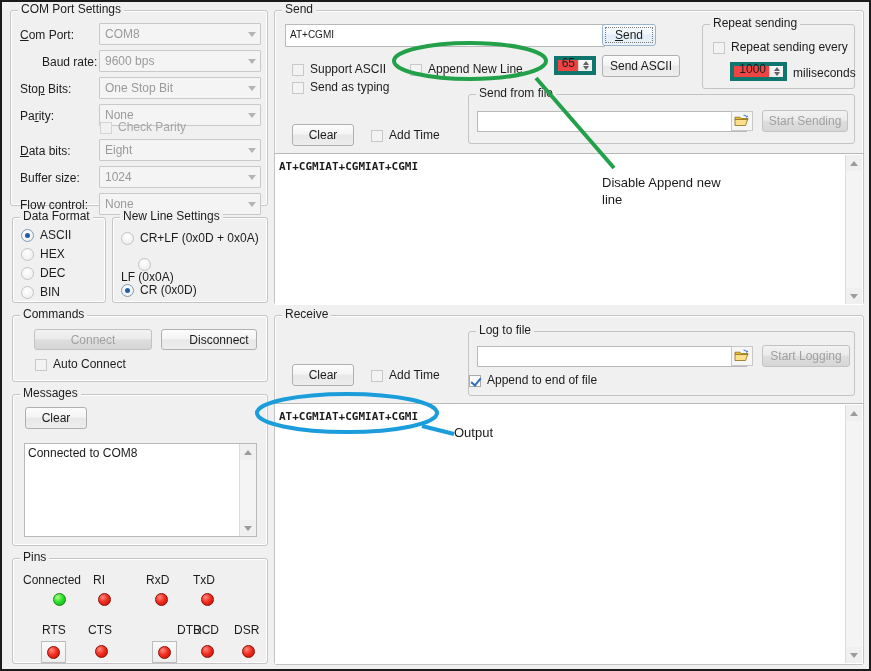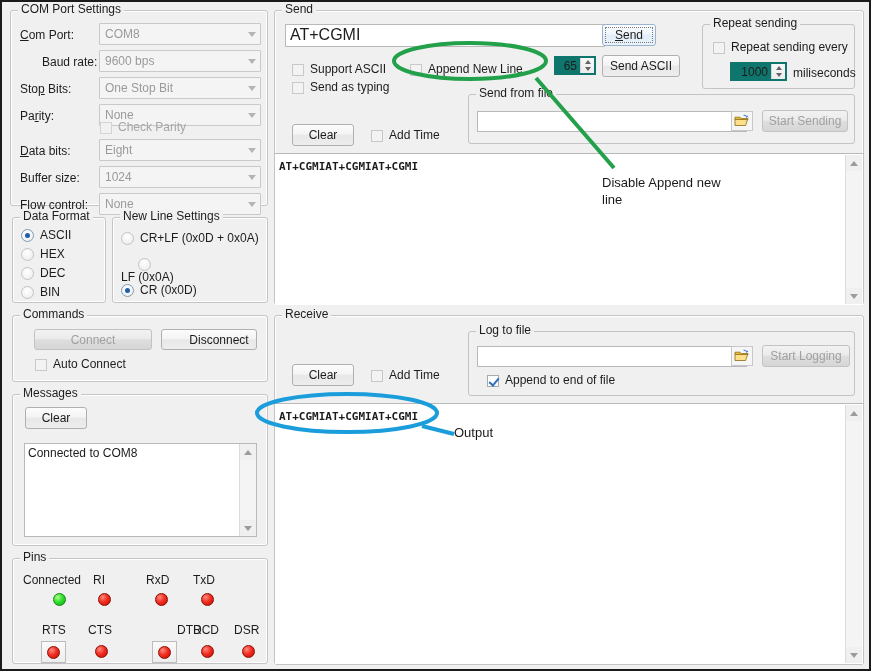--- a/index.html
+++ b/index.html
@@ -62,21 +62,21 @@
     border-left:4px solid transparent;
     border-right:4px solid transparent;
     border-top:5px solid #b4b4b4;
   }
   
   .tbox{
     position:absolute;
     background:#ffffff;
     border:1px solid #b9b9b9;
     box-sizing:border-box;
-    font-size:16px;
+    font-size:10px;
     line-height:20px;
     padding-left:4px;
     color:#1c1c1c;
     white-space:nowrap;
     overflow:hidden;
   }
   
   .btn{
     position:absolute;
     box-sizing:border-box;
@@ -138,24 +138,24 @@
   }
   .rd.on .circ{border-color:#7f9db9;}
   .rd.on .circ:after{
     content:"";position:absolute;left:3px;top:3px;width:5px;height:5px;
     border-radius:50%;background:#1f5fa9;
   }
   .rd .rt{font-size:12px;color:#1c1c1c;line-height:13px;}
   
   .spin{
     position:absolute;
-    background:#0f766e;
-    border:2px solid #0f766e;
-    box-sizing:border-box;
-    display:flex;align-items:flex-start;
+    background:#ef4444;
+    border:4px solid #0f766e;
+    box-sizing:border-box;
+    display:flex;align-items:flex-end;
   }
   .spin .val{
     flex:1 1 auto;text-align:right;padding-right:3px;
     font-size:12px;color:#1c1c1c;line-height:16px;
   }
   .spin .ud{
     width:13px;height:100%;
     border-left:1px solid #d6d6d6;
     background:linear-gradient(to bottom,#f8f8f8,#ececec);
     display:flex;flex-direction:column;justify-content:space-around;align-items:center;
@@ -509,21 +509,21 @@
         <svg width="16" height="14" viewBox="0 0 16 14">
           <path d="M1 3.2h5l1.2 1.4H14v1.1H1z" fill="#f5c43a" stroke="#8a6a14" stroke-width="0.8"></path>
           <path d="M1 5.4h12.6l-2 6.1H1z" fill="#ffe08a" stroke="#8a6a14" stroke-width="0.8"></path>
           <path d="M9.6 1.2c2 0 3.1 1 3.1 2.4" fill="none" stroke="#2b6fd6" stroke-width="1"></path>
           <path d="M12.7 1.2l1.5 1.3-1.7 1z" fill="#2b6fd6"></path>
         </svg>
       </div>
       <div class="btn disabled" style="left:293px;top:13px;width:88px;height:22px;">
         <span>Start Logging</span>
       </div>
-      <div class="cb on" style="left:18px;top:42px;">
+      <div class="cb on" style="left:0;top:42px;">
         <span class="box"></span>
         <span class="ct">Append to end of file</span>
       </div>
     </div>
 
     <div class="mtext" style="left:0px;top:87px;width:588px;height:261px;border-left:none;border-bottom:none;border-right:none;">
       <div class="body mono" style="top:5px;left:4px;">AT+CGMIAT+CGMIAT+CGMI</div>
       <div class="sbar" style="right:1px;top:1px;bottom:1px;">
         <div class="ar t">
             <i></i>

